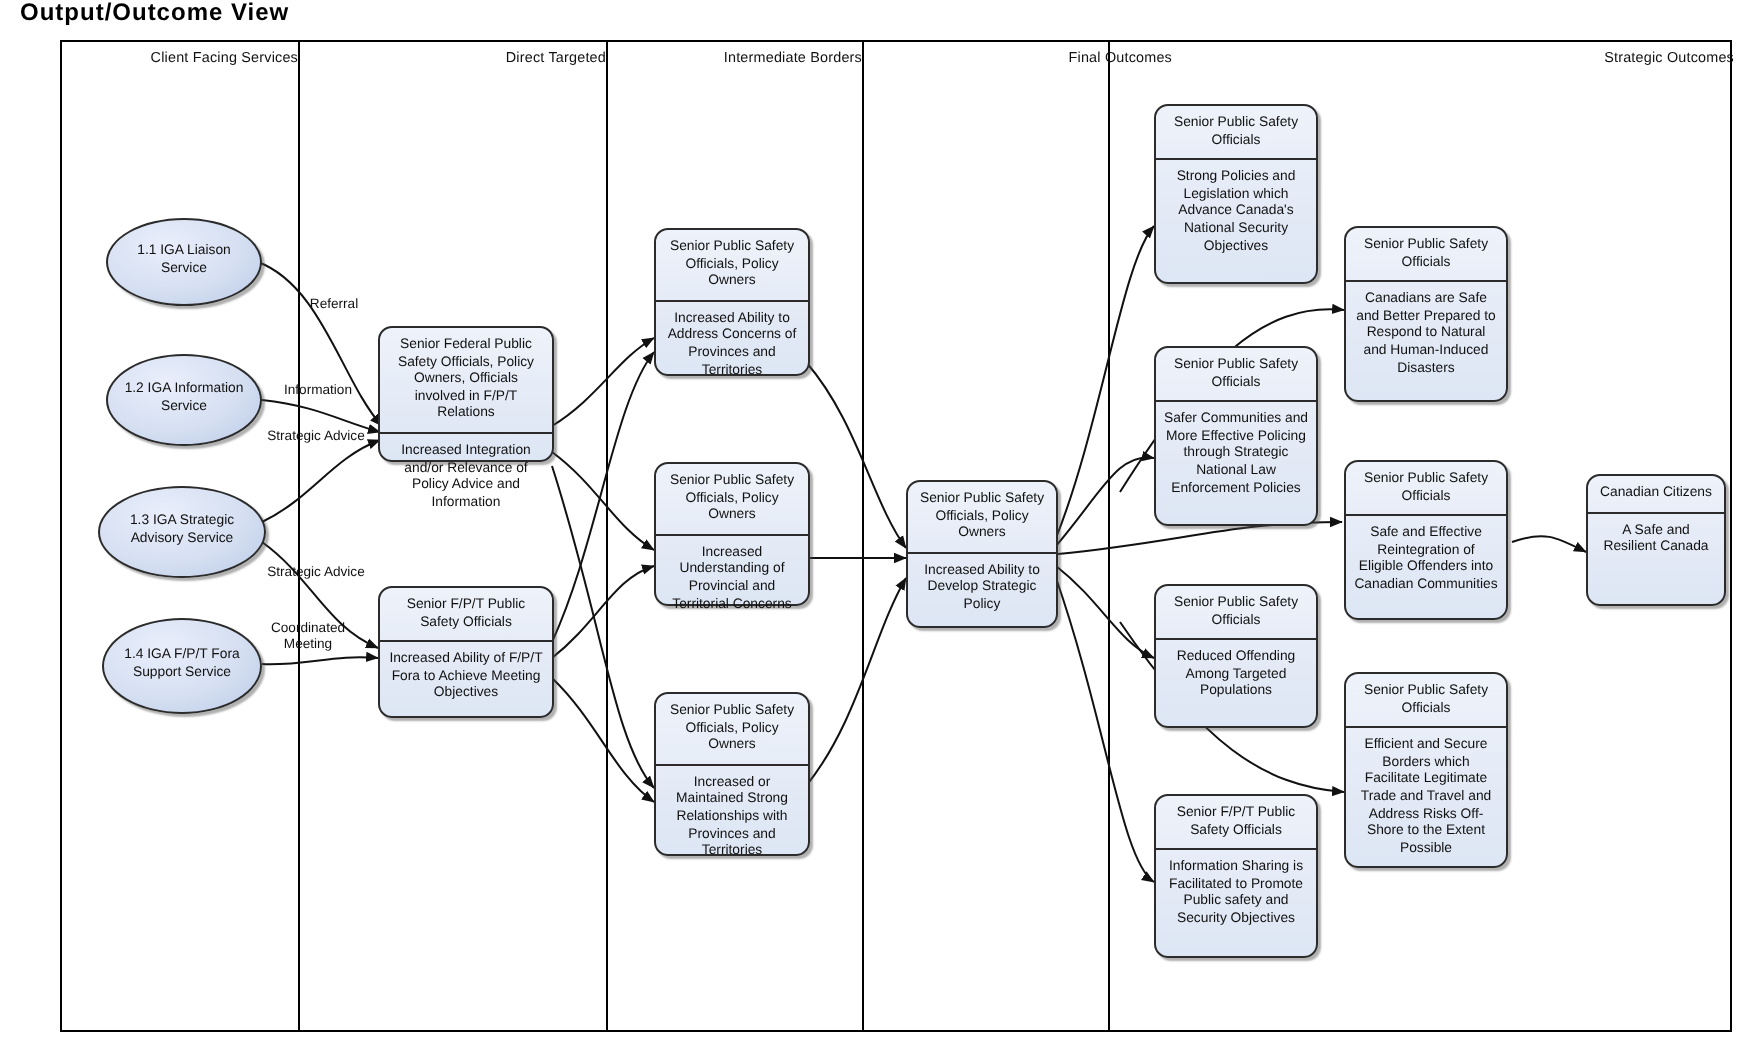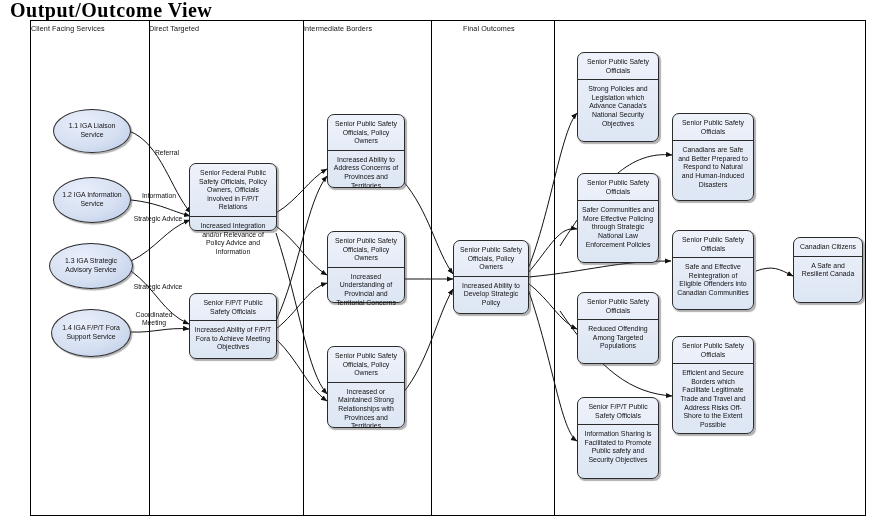--- a/index.html
+++ b/index.html
@@ -1,33 +1,33 @@
 <!DOCTYPE html>
 <html><head>
 <meta charset="utf-8">
 <style>
   html,body{margin:0;padding:0;background:#ffffff;}
   body{width:869px;height:519px;position:relative;overflow:hidden;
        font-family:"Liberation Sans","DejaVu Sans",sans-serif;color:#000;}
 
   #page-title{
     position:absolute;left:10px;top:-1px;
-    font-family:Liberation Serif, serif;
-    font-size:20px;font-weight:bold;letter-spacing:.5px;color:#000;
+    font-family:Liberation Sans, sans-serif;
+    font-size:12px;font-weight:bold;letter-spacing:.5px;color:#000;
     white-space:nowrap;
   }
 
   #diagram{
     position:absolute;left:30px;top:20px;width:836px;height:496px;
     border:1px solid #000;background:#fff;box-sizing:border-box;
   }
 
   .swimlane-divider{position:absolute;top:0;bottom:0;width:0;border-left:1px solid #000;}
   .lane-header{
-    position:absolute;top:3px;text-align:left;font-size:7.2px;color:#111;
+    position:absolute;top:3px;text-align:right;font-size:7.2px;color:#111;
     letter-spacing:.1px;white-space:nowrap;
   }
 
   svg#wires{position:absolute;left:0;top:0;width:836px;height:496px;overflow:visible;}
 
   .node{
     position:absolute;box-sizing:border-box;
     background:linear-gradient(180deg,#eef2fa 0%,#e3eaf6 60%,#dde6f4 100%);
     border:1px solid #2b2b2b;border-radius:7px;
     box-shadow:1.5px 1.5px 1px rgba(80,80,80,.45);
@@ -64,20 +64,21 @@
 
   <div class="swimlane-divider" style="left:118px;"></div>
   <div class="swimlane-divider" style="left:272px;"></div>
   <div class="swimlane-divider" style="left:400px;"></div>
   <div class="swimlane-divider" style="left:523px;"></div>
 
   <div class="lane-header" style="left:0px;width:118px;">Client Facing Services</div>
   <div class="lane-header" style="left:118px;width:154px;">Direct Targeted</div>
   <div class="lane-header" style="left:272px;width:128px;">Intermediate Borders</div>
   <div class="lane-header" style="left:400px;width:123px;margin-left:32px;">Final Outcomes</div>
+  <div class="lane-header" style="left:523px;width:313px;">Strategic Outcomes</div>
 
   <svg id="wires" viewBox="0 0 836 496">
     <defs>
       <marker id="ah" markerWidth="7" markerHeight="7" refX="6" refY="3" orient="auto" markerUnits="strokeWidth">
         <path d="M0,0.4 L6.4,3 L0,5.6 z" fill="#111"></path>
       </marker>
     </defs>
     <g fill="none" stroke="#111" stroke-width="1" marker-end="url(#ah)">
 
       <path d="M98,110 C130,122 140,170 160,192"></path>

